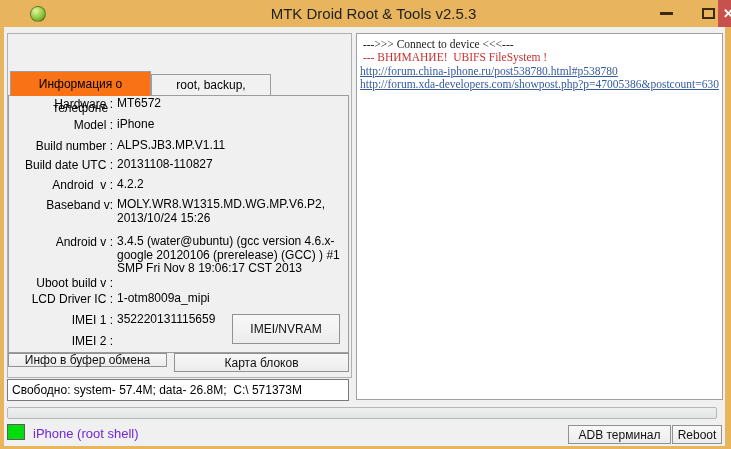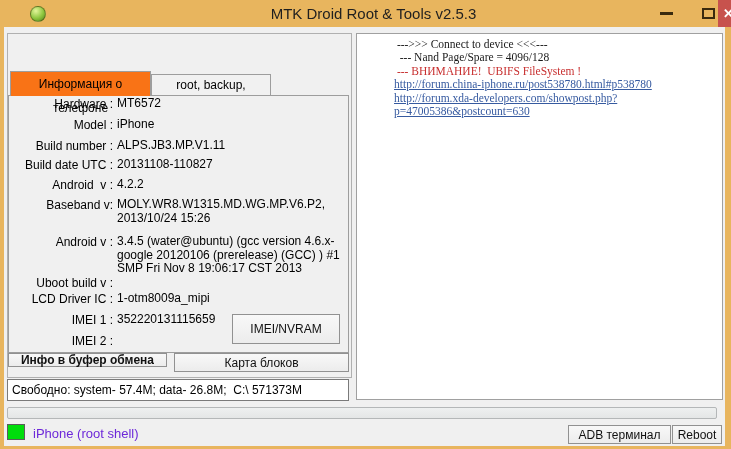--- a/index.html
+++ b/index.html
@@ -43,37 +43,37 @@
   
   .btn{
     background:linear-gradient(#f8f8f8,#ececec);
     border:1px solid #919191;
     font-family:"Liberation Sans",sans-serif;
     font-size:12px;color:#111;text-align:center;
     display:flex;align-items:center;justify-content:center;cursor:default;
     padding:1px;
   }
   .imei-btn{position:absolute;left:223px;top:218px;width:108px;height:30px;}
-  .panel-btn1{position:absolute;left:0px;top:319px;width:159px;height:14px;font-weight:bold;}
+  .panel-btn1{position:absolute;left:0px;top:319px;width:159px;height:14px;}
   .panel-btn2{position:absolute;left:166px;top:319px;width:175px;height:19px;}
   
   .free-field{
     position:absolute;left:7px;top:379px;width:342px;height:22px;
     border:1px solid #7a7a7a;background:#ffffff;
     font-family:"Liberation Sans",sans-serif;font-size:12px;color:#000;
     padding:0 0 0 4px;
   }
   
   .log{
     position:absolute;left:356px;top:33px;width:367px;height:367px;
     background:#fff;border:1px solid #a0a0a0;
     font-family:"Liberation Serif",serif;font-size:11.5px;line-height:13.4px;
     padding:4px 2px 2px 3px;overflow:hidden;color:#1a1a1a;
   }
-  .log-line{white-space:pre-wrap;margin-left:34px;}
+  .log-line{white-space:pre-wrap;}
   .log-warning{color:#c83030;}
   .log-link{color:#365aa0;text-decoration:underline;cursor:pointer;}
   
   .progress{
     position:absolute;left:7px;top:407px;width:710px;height:12px;
     border:1px solid #b4b7b8;border-radius:2px;
     background:linear-gradient(#eef0f0,#e4e6e6);
   }
   .status-led{position:absolute;left:7px;top:424px;width:18px;height:16px;background:#00dd0c;border:1px solid #5c5c5c;}
   .status-label{position:absolute;left:33px;top:426px;font-size:13px;color:#6d28d9;}
@@ -154,21 +154,20 @@
     </div>
 
     <button class="btn panel-btn1">Инфо в буфер обмена</button>
     <button class="btn panel-btn2">Карта блоков</button>
   </div>
 
   <input class="free-field" value="Свободно: system- 57.4M; data- 26.8M;  C:\ 571373M" style="">
 
   <div class="log">
     <div class="log-line"> ---&gt;&gt;&gt; Connect to device &lt;&lt;&lt;---</div>
-    <div class="log-line">  --- Nand Page/Spare = 4096/128</div>
     <div class="log-line log-warning"> --- ВНИМАНИЕ!  UBIFS FileSystem !</div>
     <div class="log-line log-link">http://forum.china-iphone.ru/post538780.html#p538780</div>
     <div class="log-line log-link">http://forum.xda-developers.com/showpost.php?p=47005386&amp;postcount=630</div>
   </div>
 
   <div class="progress"></div>
 
   <div class="status-led"></div>
   <div class="status-label">iPhone (root shell)</div>
   <button class="btn adb-btn">ADB терминал</button>

